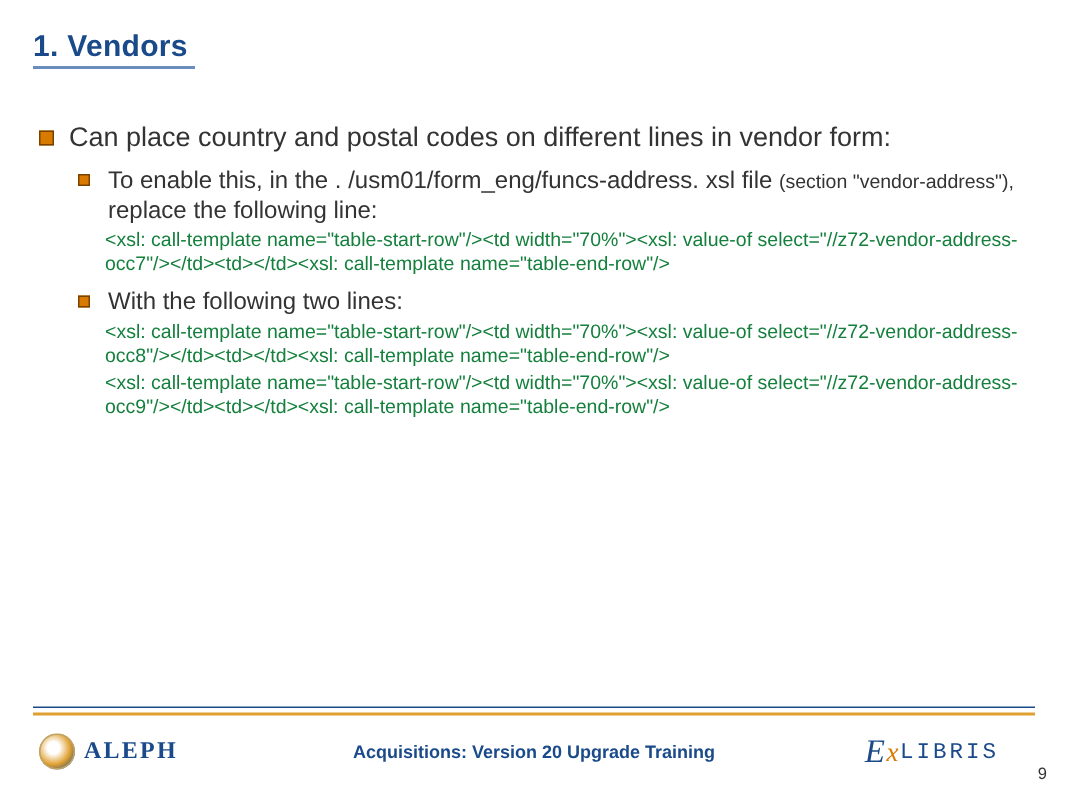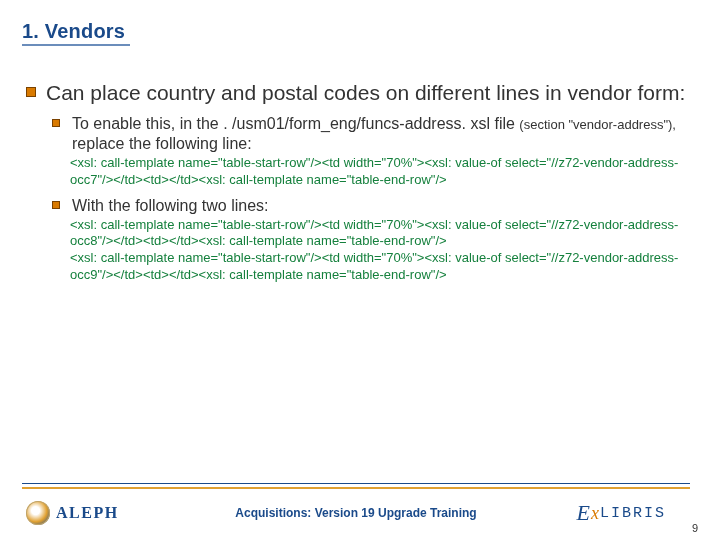--- a/index.html
+++ b/index.html
@@ -2,27 +2,27 @@
 <html><head>
 <meta charset="utf-8">
 <style>
 html,body{margin:0;padding:0;width:720px;height:540px;background:#fff;font-family:Verdana,Arial,sans-serif;color:#333;overflow:hidden}
 .slide{position:relative;width:720px;height:540px}
 .title{position:absolute;top:20px;left:22px;font-size:20px;font-weight:bold;color:#1a4a8a;letter-spacing:.2px}
 .title-underline{position:absolute;top:44px;left:22px;width:108px;height:2px;background:#6b8dbb}
 .content{position:absolute;top:80px;left:22px;width:676px}
 .bul1{position:relative;padding-left:24px;margin-bottom:6px}
 .bul1 .sq{position:absolute;left:4px;top:7px;width:8px;height:8px;background:#d97a00;border:1px solid #7a4200}
-.bul1 .txt{font-size:21px;color:#333;line-height:1.25}
+.bul1 .txt{font-size:18px;color:#333;line-height:1.25}
 .bul2{position:relative;padding-left:50px;margin-top:8px}
 .bul2 .sq{position:absolute;left:30px;top:5px;width:6px;height:6px;background:#d97a00;border:1px solid #7a4200}
 .bul2 .txt{font-size:16px;color:#333;line-height:1.25}
 .secnote{font-size:13px;color:#333}
 .code{padding-left:48px;padding-right:4px;margin-top:1px;font-size:13px;color:#15803d;line-height:1.25}
-.footer{position:absolute;left:0;bottom:0;width:712px;height:58px}
+.footer{position:absolute;left:0;bottom:12px;width:712px;height:58px}
 .ftr-line1{position:absolute;left:22px;right:22px;bottom:56px;height:1px;background:#1a4a8a}
 .ftr-line2{position:absolute;left:22px;right:22px;bottom:51px;height:2px;background:#e0a030}
 .ftr-title{position:absolute;left:0;right:0;bottom:20px;text-align:center;font-size:12px;font-weight:bold;color:#1a4a8a}
 .pagenum{position:absolute;right:14px;bottom:6px;font-size:11px;color:#333}
 .logo-aleph{position:absolute;left:26px;bottom:14px;height:26px;display:flex;align-items:center}
 .aleph-swirl{width:24px;height:24px;background:radial-gradient(circle at 40% 40%,#fff 20%,#e0a030 55%,#1a4a8a 90%);border-radius:50%;box-shadow:0 0 0 1px #bfa46a inset}
 .aleph-txt{font-family:Georgia,serif;font-size:16px;letter-spacing:1.5px;color:#1a4a8a;margin-left:6px;font-weight:bold}
 .logo-exlibris{position:absolute;right:46px;bottom:14px;height:26px;display:flex;align-items:center}
 .ex-e{font-family:'Brush Script MT',cursive;font-size:22px;color:#1a4a8a;font-style:italic}
 .ex-x{font-family:'Brush Script MT',cursive;font-size:18px;color:#d97a00;font-style:italic;margin:0 1px}
@@ -61,21 +61,21 @@
   <div class="code">&lt;xsl: call-template name="table-start-row"/&gt;&lt;td width="70%"&gt;&lt;xsl: value-of select="//z72-vendor-address-occ9"/&gt;&lt;/td&gt;&lt;td&gt;&lt;/td&gt;&lt;xsl: call-template name="table-end-row"/&gt;</div>
 </div>
 
 <div class="footer">
   <div class="ftr-line1"></div>
   <div class="ftr-line2"></div>
   <div class="logo-aleph">
     <div class="aleph-swirl"></div>
     <div class="aleph-txt">ALEPH</div>
   </div>
-  <div class="ftr-title">Acquisitions: Version 19 Upgrade Training</div>
+  <div class="ftr-title">Acquisitions: Version 20 Upgrade Training</div>
   <div class="logo-exlibris">
     <span class="ex-e">E</span>
         <span class="ex-x">x</span>
         <span class="ex-rest">Libris</span>
   </div>
   <div class="pagenum">9</div>
 </div>
 
 </div>
 

